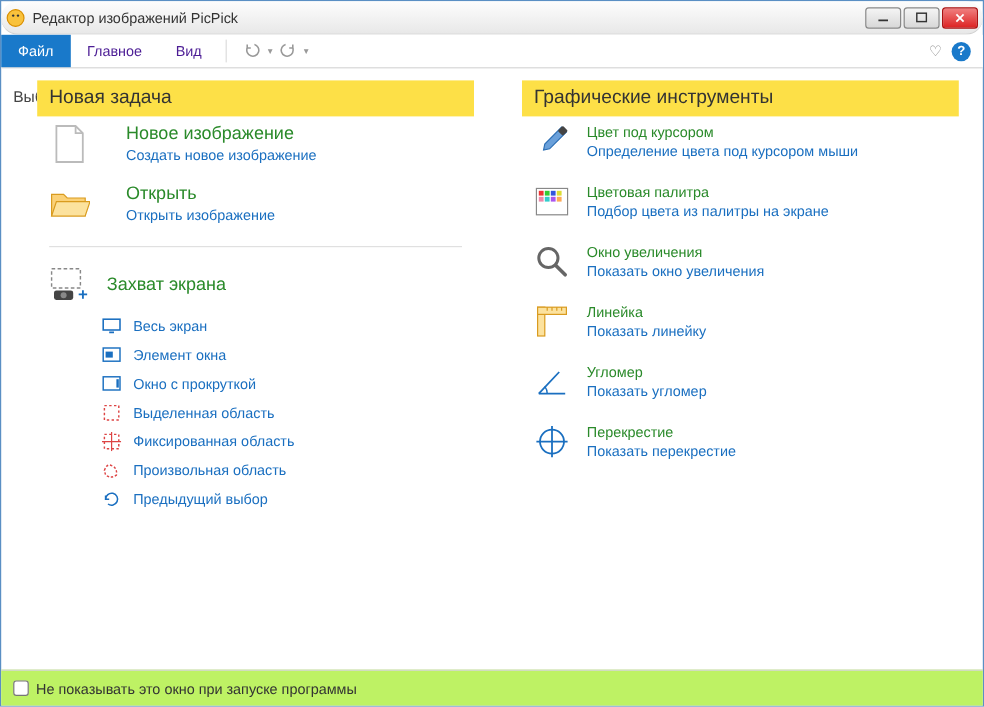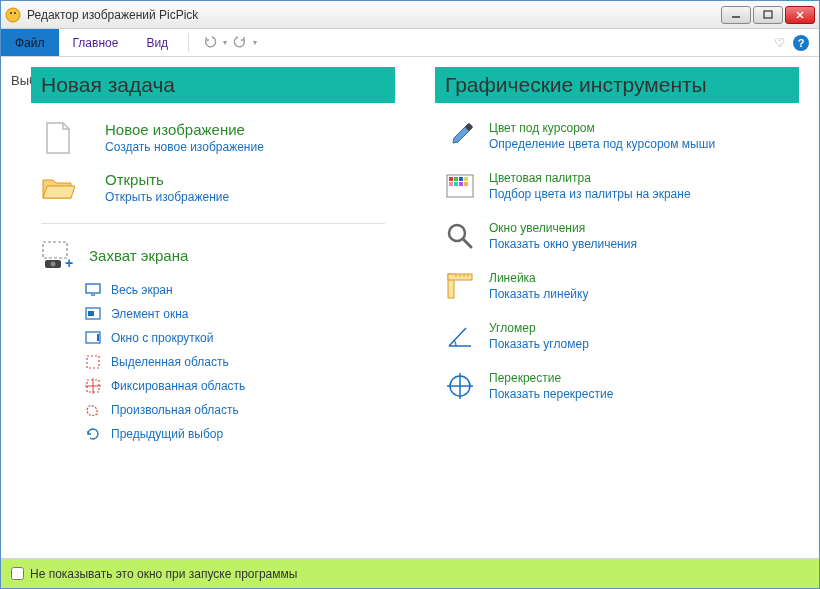--- a/index.html
+++ b/index.html
@@ -1,43 +1,43 @@
 <!DOCTYPE html>
 <html><head>
 <meta charset="utf-8">
 <style>
 * { box-sizing: border-box; margin: 0; padding: 0; }
 body { font-family: "Segoe UI", Tahoma, sans-serif; font-size: 12px; background: #fff; width: 820px; height: 589px; overflow: hidden; position: relative; }
 
 .window { width: 820px; height: 589px; border: 1px solid #5a8fc4; background: #fff; display: flex; flex-direction: column; }
 
-.titlebar { height: 28px; background: linear-gradient(#fdfdfd, #e8e8e8); border-bottom: 1px solid #d0d0d0; display: flex; align-items: center; padding: 0 4px; }
+.titlebar { height: 28px; background: linear-gradient(#fdfdfd, #e8e8e8); border-bottom: 1px solid #d0d0d0; display: flex; align-items: center; padding: 0 4px; border-radius: 14px; }
 .titlebar .app-icon { width: 16px; height: 16px; margin-right: 6px; }
 .titlebar .title { flex: 1; color: #333; font-size: 12px; }
 .titlebar .win-controls { display: flex; gap: 2px; }
 .win-btn { width: 30px; height: 18px; border: 1px solid #888; border-radius: 3px; background: linear-gradient(#f5f5f5,#d8d8d8); display: flex; align-items: center; justify-content: center; cursor: pointer; }
 .win-btn.close { background: linear-gradient(#f08080,#d22); border-color: #a11; }
 .win-btn svg { width: 10px; height: 10px; }
 
 .ribbon { height: 28px; background: #fff; border-bottom: 1px solid #d6d6d6; display: flex; align-items: stretch; }
 .ribbon .tab { padding: 0 14px; display: flex; align-items: center; color: #4c1d95; cursor: pointer; font-size: 12px; }
-.ribbon .tab.active { background: #1979ca; color: #0f172a; }
+.ribbon .tab.active { background: #1979ca; color: #ffffff; }
 .ribbon .sep { width: 1px; background: #ddd; margin: 4px 6px; }
 .ribbon .qat { display: flex; align-items: center; gap: 6px; padding-left: 8px; color: #888; }
 .ribbon .spacer { flex: 1; }
 .ribbon .right { display: flex; align-items: center; gap: 8px; padding-right: 10px; }
 .help-icon { width: 16px; height: 16px; border-radius: 50%; background: #1979ca; color: #fff; display: flex; align-items: center; justify-content: center; font-weight: bold; font-size: 11px; cursor: pointer; }
 .heart { color: #888; font-size: 12px; cursor: pointer; }
 
 .content { flex: 1; display: flex; overflow: hidden; position: relative; }
 .side-stub { width: 30px; padding: 16px 0 0 10px; color: #444; font-size: 13px; overflow: hidden; white-space: nowrap; }
 .main { flex: 1; display: flex; gap: 40px; padding: 10px 20px 0 0; }
 .col { flex: 1; }
 
-.section-header { background: #14b8a6; padding: 6px 10px; font-size: 21px; color: #333; margin-bottom: 12px; }
+.section-header { background: #fde047; padding: 6px 10px; font-size: 16px; color: #333; }
 
 .big-item { display: flex; gap: 30px; padding: 6px 10px 10px 10px; cursor: pointer; }
 .big-item .icon { width: 34px; height: 34px; flex-shrink: 0; display: flex; align-items: center; justify-content: center; }
 .big-item .txt .title { color: #2a8a2a; font-size: 15px; margin-bottom: 2px; }
 .big-item .txt .sub { color: #1a6fc0; font-size: 12px; }
 
 .divider { border-top: 1px solid #e0e0e0; margin: 8px 10px 10px 10px; }
 
 .capture-head { display: flex; align-items: center; gap: 14px; padding: 6px 10px 8px 10px; }
 .capture-head .icon { width: 34px; height: 30px; }

